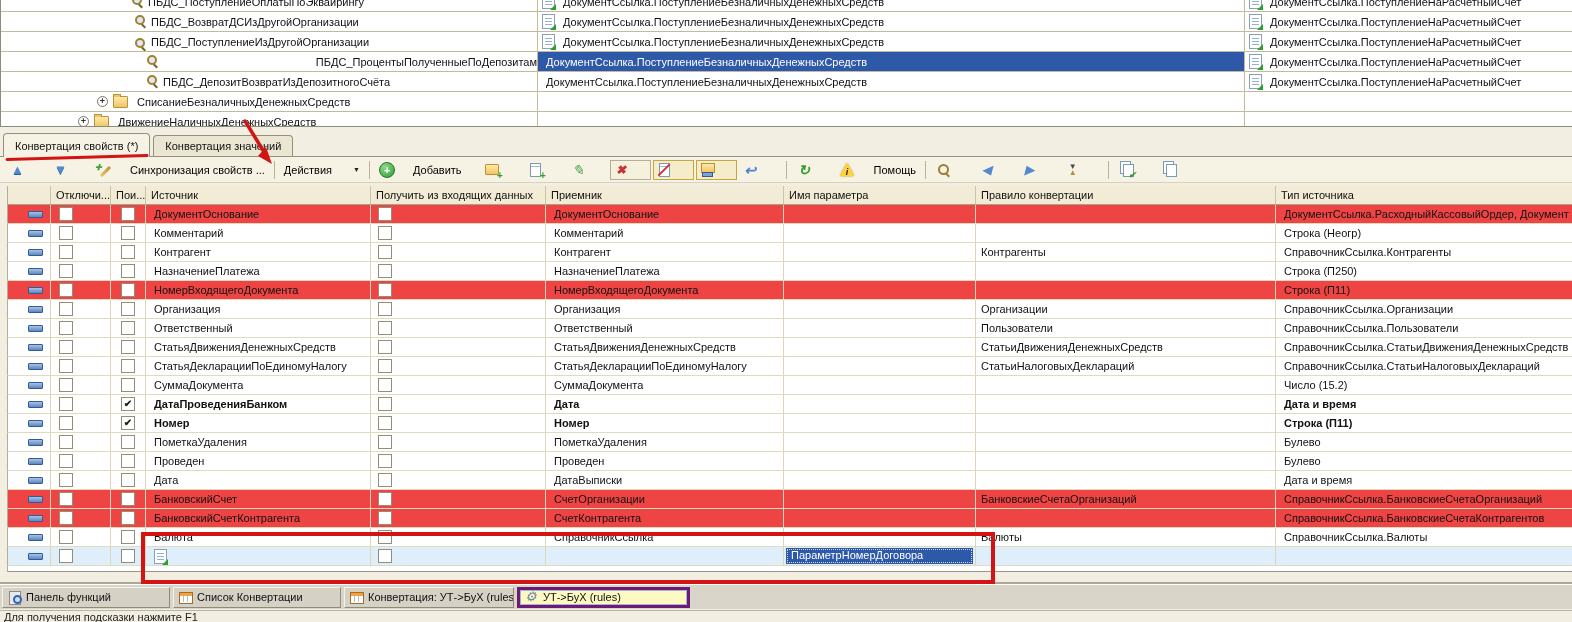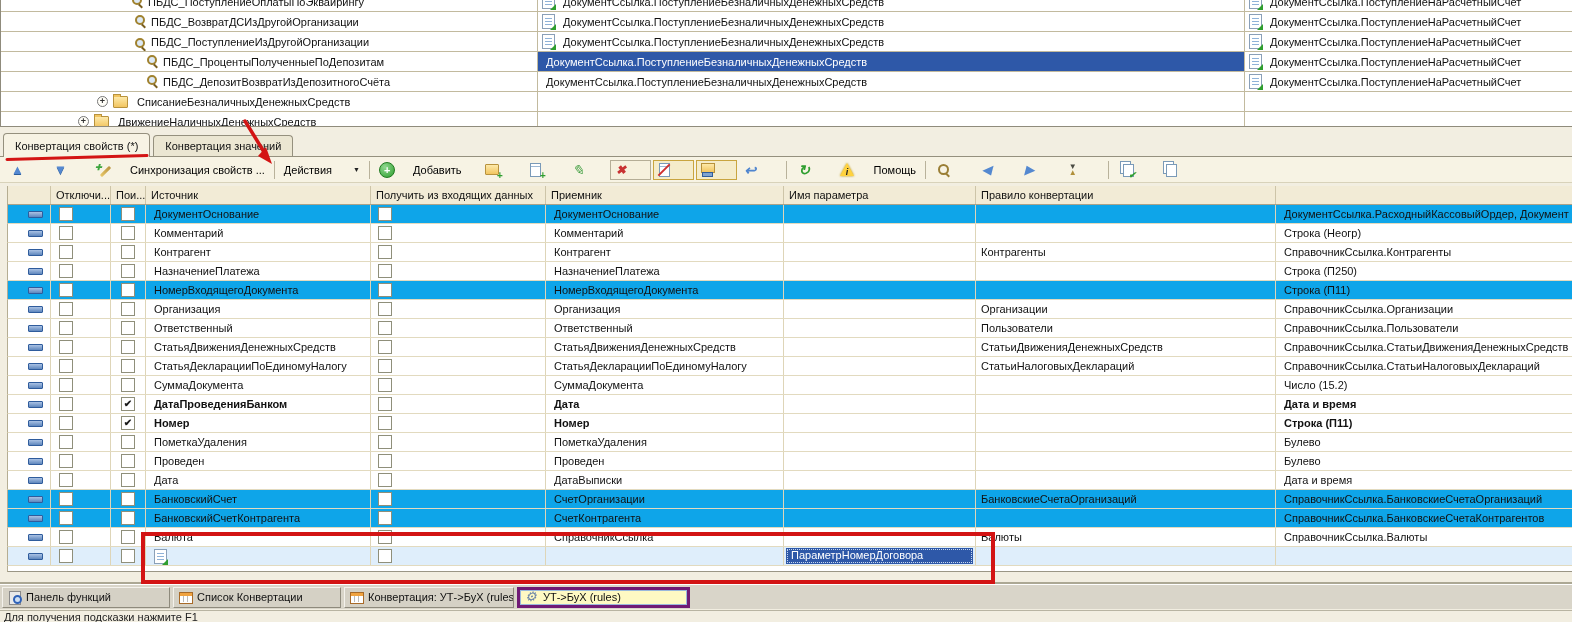--- a/index.html
+++ b/index.html
@@ -104,21 +104,21 @@
         position:absolute;right:-1px;bottom:-2px}
   .tlabel{font-size:11px;color:#000}
   
   .gridwrap{position:absolute;left:0;top:186px;width:1572px;padding-left:7px;box-sizing:border-box}
   .ghead{display:flex;height:19px;background:#f2ebd6;border-bottom:1px solid #aaa28a;
          border-left:1px solid #b5ad92;box-sizing:border-box}
   .gh{border-right:1px solid #cdc4a8;padding:0 5px;line-height:18px;overflow:hidden;
       white-space:nowrap;box-sizing:border-box}
   .grow{display:flex;height:19px;border-bottom:1px solid #e2dabf;border-left:1px solid #b5ad92;
         background:#fff;box-sizing:border-box}
-  .grow.alt{background:#0ea5e9}
+  .grow.alt{background:#ef4444}
   .grow.sel{background:#dfeefb}
   .grow.b{font-weight:bold}
   .c{border-right:1px solid #ded5b8;overflow:hidden;white-space:nowrap;line-height:18px;
      box-sizing:border-box;display:flex;align-items:center}
   .c-marker{width:43px;padding-left:20px}
   .c-dis{width:60px;padding-left:8px}
   .c-search{width:35px;padding-left:10px}
   .c-src{width:225px;padding-left:8px}
   .c-get{width:175px;padding-left:7px}
   .c-recv{width:238px;padding-left:8px}
@@ -211,21 +211,21 @@
         <div class="tc tc-mid">
           <span class="doc-icon"></span>
           <span class="tlab">ДокументСсылка.ПоступлениеБезналичныхДенежныхСредств</span>
         </div>
         <div class="tc tc-right">
           <span class="doc-icon"></span>
           <span class="tlab">ДокументСсылка.ПоступлениеНаРасчетныйСчет</span>
         </div>
       </div>
       <div class="trow midsel righticon">
-        <div class="tc tc-tree" style="padding-left: 145px;">
+        <div class="tc tc-tree" style="padding-left: 145px; justify-content: space-between;">
 
           <span class="mag-icon tree-mag"></span>
 
           <span class="tlab">ПБДС_ПроцентыПолученныеПоДепозитам</span>
         </div>
         <div class="tc tc-mid">
 
           <span class="tlab">ДокументСсылка.ПоступлениеБезналичныхДенежныхСредств</span>
         </div>
         <div class="tc tc-right">
@@ -420,20 +420,21 @@
 <div class="gridwrap">
   <div class="ghead">
     <div class="gh h-marker"></div>
     <div class="gh h-dis">Отключи...</div>
     <div class="gh h-search">Пои...</div>
     <div class="gh h-src">Источник</div>
     <div class="gh h-get">Получить из входящих данных</div>
     <div class="gh h-recv">Приемник</div>
     <div class="gh h-param">Имя параметра</div>
     <div class="gh h-rule">Правило конвертации</div>
+    <div class="gh h-type">Тип источника</div>
   </div>
   <div class="grow alt">
       <div class="c c-marker">
         <span class="rowmark"></span>
       </div>
       <div class="c c-dis">
         <span class="cb"></span>
       </div>
       <div class="c c-search">
         <span class="cb cb-s"></span>

